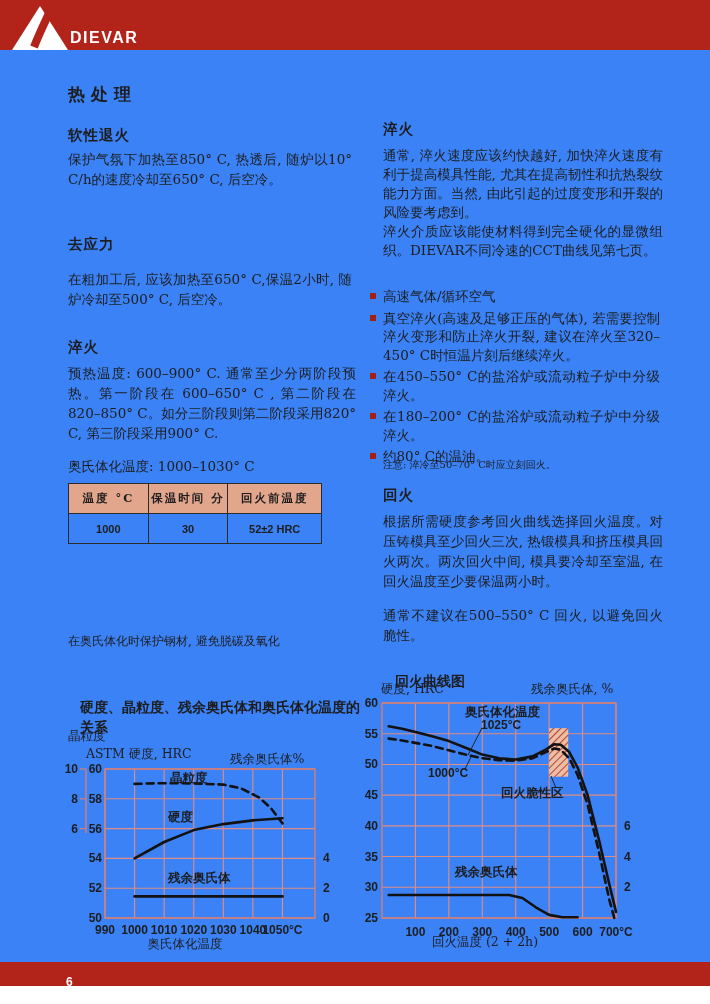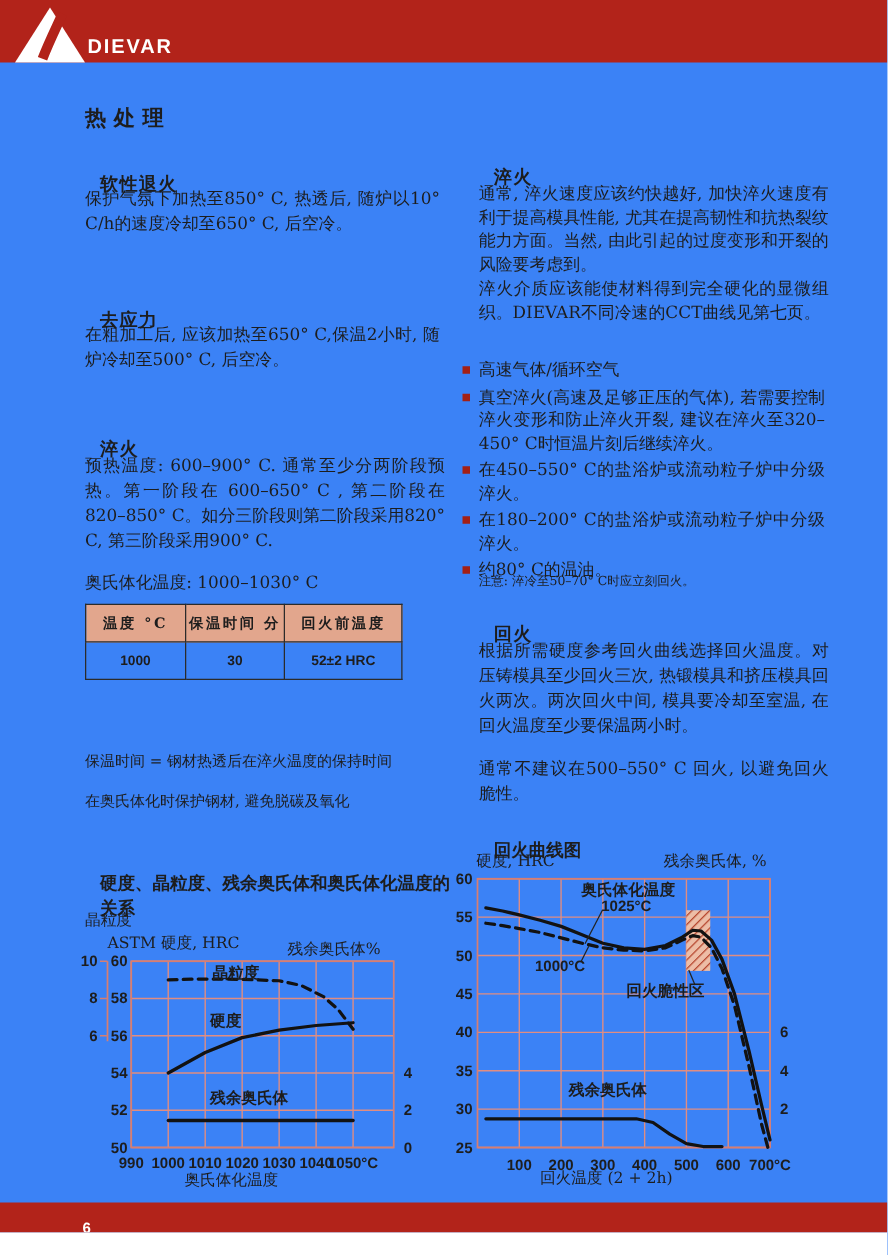--- a/index.html
+++ b/index.html
@@ -7,21 +7,21 @@
         font-family:"DejaVu Serif",serif;color:#1d1d1d;}
   .band{position:absolute;left:0;width:710px;background:#b2231a;}
   .band.top{top:0;height:50px;}
   .band.bottom{top:962px;height:42px;}
   .brand{position:absolute;left:70px;top:29px;color:#fff;font-family:"Liberation Sans",sans-serif;
          font-weight:700;font-size:16px;letter-spacing:1.5px;}
   .logo{position:absolute;left:12px;top:0;}
   .pagenum{position:absolute;left:66px;top:975px;color:#fff;font-family:"Liberation Sans",sans-serif;
            font-weight:700;font-size:12px;}
   .title{position:absolute;left:68px;top:83px;font-size:17px;font-weight:700;letter-spacing:6px;}
-  h2{position:absolute;margin:12px;font-family:"Liberation Sans",sans-serif;font-weight:700;
+  h2{position:absolute;margin:0;font-family:"Liberation Sans",sans-serif;font-weight:700;
      font-size:14.5px;letter-spacing:1px;}
   .body{position:absolute;margin:0;font-size:13.5px;line-height:20px;text-align:justify;}
   .body p{margin:0;}
   .smallnote{position:absolute;margin:0;font-size:10px;}
   
   .lc{left:68px;width:284px;}
   
   .rc{left:383px;width:280px;}
   .rc-tight{line-height:19px;}
   
@@ -57,21 +57,21 @@
     <path d="M38,11 C33,22 27,34 22,47" fill="none" stroke="#b2231a" stroke-width="8"></path>
   </svg>
   <span class="brand">DIEVAR</span>
 
   <div class="title">热处理</div>
 
   <h2 class="lc" style="top:126px">软性退火</h2>
   <p class="body lc" style="top:149px">保护气氛下加热至850° C, 热透后, 随炉以10° C/h的速度冷却至650° C, 后空冷。</p>
 
   <h2 class="lc" style="top:235px">去应力</h2>
-  <p class="body lc" style="top:258px">在粗加工后, 应该加热至650° C,保温2小时, 随炉冷却至500° C, 后空冷。</p>
+  <p class="body lc" style="top:269px">在粗加工后, 应该加热至650° C,保温2小时, 随炉冷却至500° C, 后空冷。</p>
 
   <h2 class="lc" style="top:338px">淬火</h2>
   <p class="body lc" style="top:363px;width:288px">预热温度: 600–900° C.  通常至少分两阶段预热。第一阶段在 600–650° C , 第二阶段在 820–850° C。如分三阶段则第二阶段采用820° C, 第三阶段采用900° C.</p>
   <p class="body lc" style="top:456px">奥氏体化温度: 1000–1030° C</p>
 
   <table class="spec">
     <colgroup>
         <col class="c1">
         <col class="c2">
         <col class="c3">
@@ -85,21 +85,20 @@
       </thead>
     <tbody id="spec-body">
         <tr>
           <td>1000</td>
           <td>30</td>
           <td>52±2 HRC</td>
         </tr>
       </tbody>
   </table>
 
-  <p class="smallnote lc" style="top:601px;font-size:12px">保温时间 = 钢材热透后在淬火温度的保持时间</p>
   <p class="smallnote lc" style="top:633px;font-size:12px">在奥氏体化时保护钢材, 避免脱碳及氧化</p>
 
   <p class="chart-title lc" style="top:686px;width:292px">硬度、晶粒度、残余奥氏体和奥氏体化温度的关系</p>
   <p class="axlab" style="left:68px;top:728px">晶粒度</p>
   <p class="axlab" style="left:86px;top:746px">ASTM 硬度, HRC</p>
   <p class="axlab" style="left:230px;top:751px;width:82px;text-align:left">残余奥氏体%</p>
   <svg id="c1svg" style="left:60px;top:762px" width="290" height="180">
       <line x1="45" y1="7" x2="45" y2="156" stroke="#e18d81" stroke-width="1.1"></line>
       <line x1="74.5774647887324" y1="7" x2="74.5774647887324" y2="156" stroke="#e18d81" stroke-width="1.1"></line>
       <line x1="104.1549295774648" y1="7" x2="104.1549295774648" y2="156" stroke="#e18d81" stroke-width="1.1"></line>

